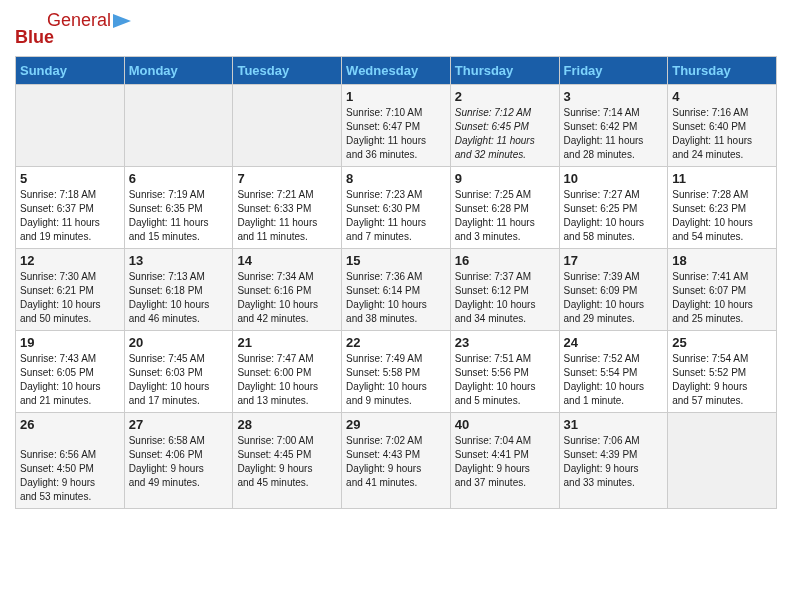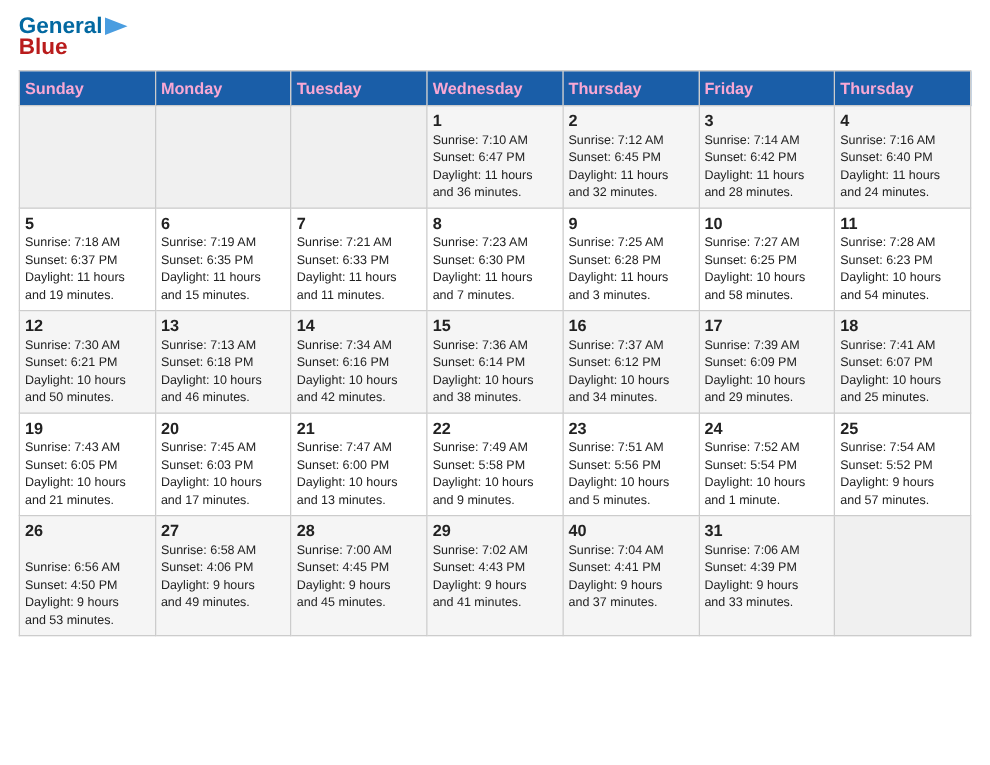--- a/index.html
+++ b/index.html
@@ -38,21 +38,21 @@
       font-weight: normal;
       color: #444;
     }
     table {
       width: 100%;
       border-collapse: collapse;
       table-layout: fixed;
     }
     thead tr {
       background-color: #1a5ea8;
-      color: #f9a8d4;
+      color: #7dd3fc;
     }
     thead th {
       padding: 6px 4px;
       font-size: 13px;
       font-weight: bold;
       text-align: left;
       border: 1px solid #ccc;
     }
     tbody tr {
       vertical-align: top;
@@ -85,21 +85,21 @@
     .empty-cell {
       background: #f0f0f0;
     }
   </style>
 </head>
 <body>
 
 <div class="header">
   <div class="logo">
     <div class="logo-line">
-      <span style="font-size:18px;font-weight:bold;color:#0369a1;">General</span>
+      <span style="font-size:18px;font-weight:normal;color:#b91c1c;margin-left:32px;">General</span>
       <svg width="22" height="18" viewBox="0 0 22 18">
         <polygon points="2,2 20,9 2,16" fill="#4a9de0"></polygon>
       </svg>
     </div>
     <span style="font-size:18px;font-weight:bold;color:#b91c1c;margin-top:-4px;">Blue</span>
   </div>
   <div class="title-block">
     <h1></h1>
     <h2></h2>
   </div>
@@ -124,21 +124,21 @@
         <td class="empty-cell"></td>
         <td>
           <span class="day-number">1</span>
           <div class="day-info" style="white-space: pre-line;">Sunrise: 7:10 AM
 Sunset: 6:47 PM
 Daylight: 11 hours
 and 36 minutes.</div>
         </td>
         <td>
           <span class="day-number">2</span>
-          <div class="day-info" style="white-space: pre-line;">Sunrise: 7:12 AM
+          <div class="day-info" style="white-space: pre-line; font-style: italic;">Sunrise: 7:12 AM
 Sunset: 6:45 PM
 Daylight: 11 hours
 and 32 minutes.</div>
         </td>
         <td>
           <span class="day-number">3</span>
           <div class="day-info" style="white-space: pre-line;">Sunrise: 7:14 AM
 Sunset: 6:42 PM
 Daylight: 11 hours
 and 28 minutes.</div>

